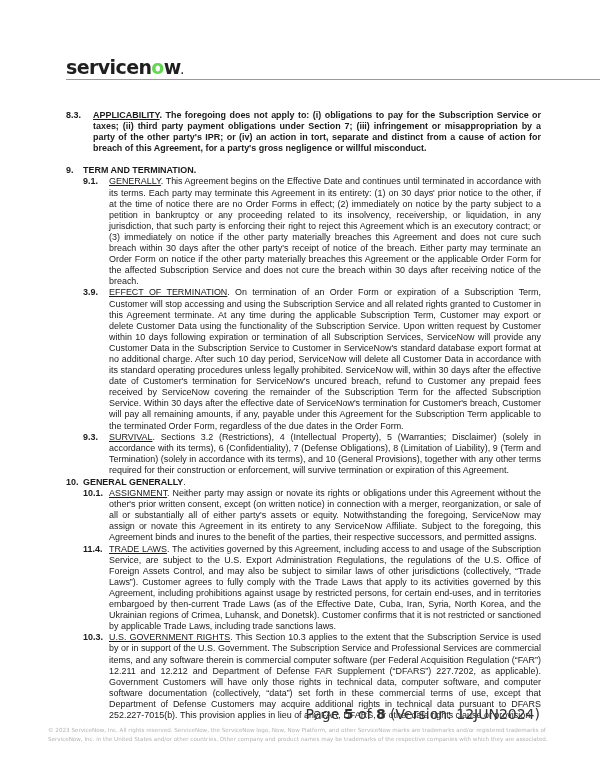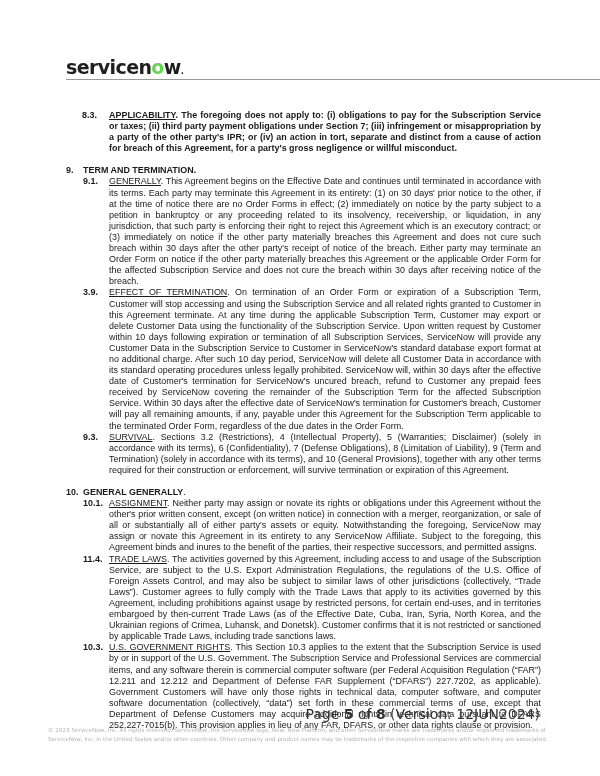--- a/index.html
+++ b/index.html
@@ -28,21 +28,21 @@
 </style>
 </head>
 <body>
 
 <div class="logo"><span>servicen</span><span class="o">o</span><span>w</span><span class="dot">.</span></div>
 
 <div class="rule"></div>
 
 <div class="body-text">
 
-  <div class="clause bold" style="padding-left:27px;margin-left:16px;">
+  <div class="clause bold" style="padding-left:27px;">
     <span class="num">8.3.</span>
     <span class="u">APPLICABILITY</span><span>. The foregoing does not apply to: (i) obligations to pay for the Subscription Service or taxes; (ii) third party payment obligations under Section 7; (iii) infringement or misappropriation by a party of the other party's IPR; or (iv) an action in tort, separate and distinct from a cause of action for breach of this Agreement, for a party's gross negligence or willful misconduct.</span>
   </div>
 
   <div class="section-head" style="margin-top:11px;">
     <span class="num">9.</span>
     <span>TERM AND TERMINATION.</span>
   </div>
 
   <div class="sub">
@@ -53,21 +53,21 @@
   <div class="sub">
     <span class="num">3.9.</span>
     <span class="u">EFFECT OF TERMINATION</span><span>. On termination of an Order Form or expiration of a Subscription Term, Customer will stop accessing and using the Subscription Service and all related rights granted to Customer in this Agreement terminate. At any time during the applicable Subscription Term, Customer may export or delete Customer Data using the functionality of the Subscription Service. Upon written request by Customer within 10 days following expiration or termination of all Subscription Services, ServiceNow will provide any Customer Data in the Subscription Service to Customer in ServiceNow's standard database export format at no additional charge. After such 10 day period, ServiceNow will delete all Customer Data in accordance with its standard operating procedures unless legally prohibited. ServiceNow will, within 30 days after the effective date of Customer's termination for ServiceNow's uncured breach, refund to Customer any prepaid fees received by ServiceNow covering the remainder of the Subscription Term for the affected Subscription Service. Within 30 days after the effective date of ServiceNow's termination for Customer's breach, Customer will pay all remaining amounts, if any, payable under this Agreement for the Subscription Term applicable to the terminated Order Form, regardless of the due dates in the Order Form.</span>
   </div>
 
   <div class="sub">
     <span class="num">9.3.</span>
     <span class="u">SURVIVAL</span><span>. Sections 3.2 (Restrictions), 4 (Intellectual Property), 5 (Warranties; Disclaimer) (solely in accordance with its terms), 6 (Confidentiality), 7 (Defense Obligations), 8 (Limitation of Liability), 9 (Term and Termination) (solely in accordance with its terms), and 10 (General Provisions), together with any other terms required for their construction or enforcement, will survive termination or expiration of this Agreement.</span>
   </div>
 
-  <div class="section-head" style="margin-top:11px;">
+  <div class="section-head" style="margin-top:1px;">
     <span class="num">10.</span>
     <span>GENERAL GENERALLY</span><span style="font-weight:normal">.</span>
   </div>
 
   <div class="sub ten">
     <span class="num">10.1.</span>
     <span class="u">ASSIGNMENT</span><span>. Neither party may assign or novate its rights or obligations under this Agreement without the other's prior written consent, except (on written notice) in connection with a merger, reorganization, or sale of all or substantially all of either party's assets or equity. Notwithstanding the foregoing, ServiceNow may assign or novate this Agreement in its entirety to any ServiceNow Affiliate. Subject to the foregoing, this Agreement binds and inures to the benefit of the parties, their respective successors, and permitted assigns.</span>
   </div>
 
   <div class="sub ten">

